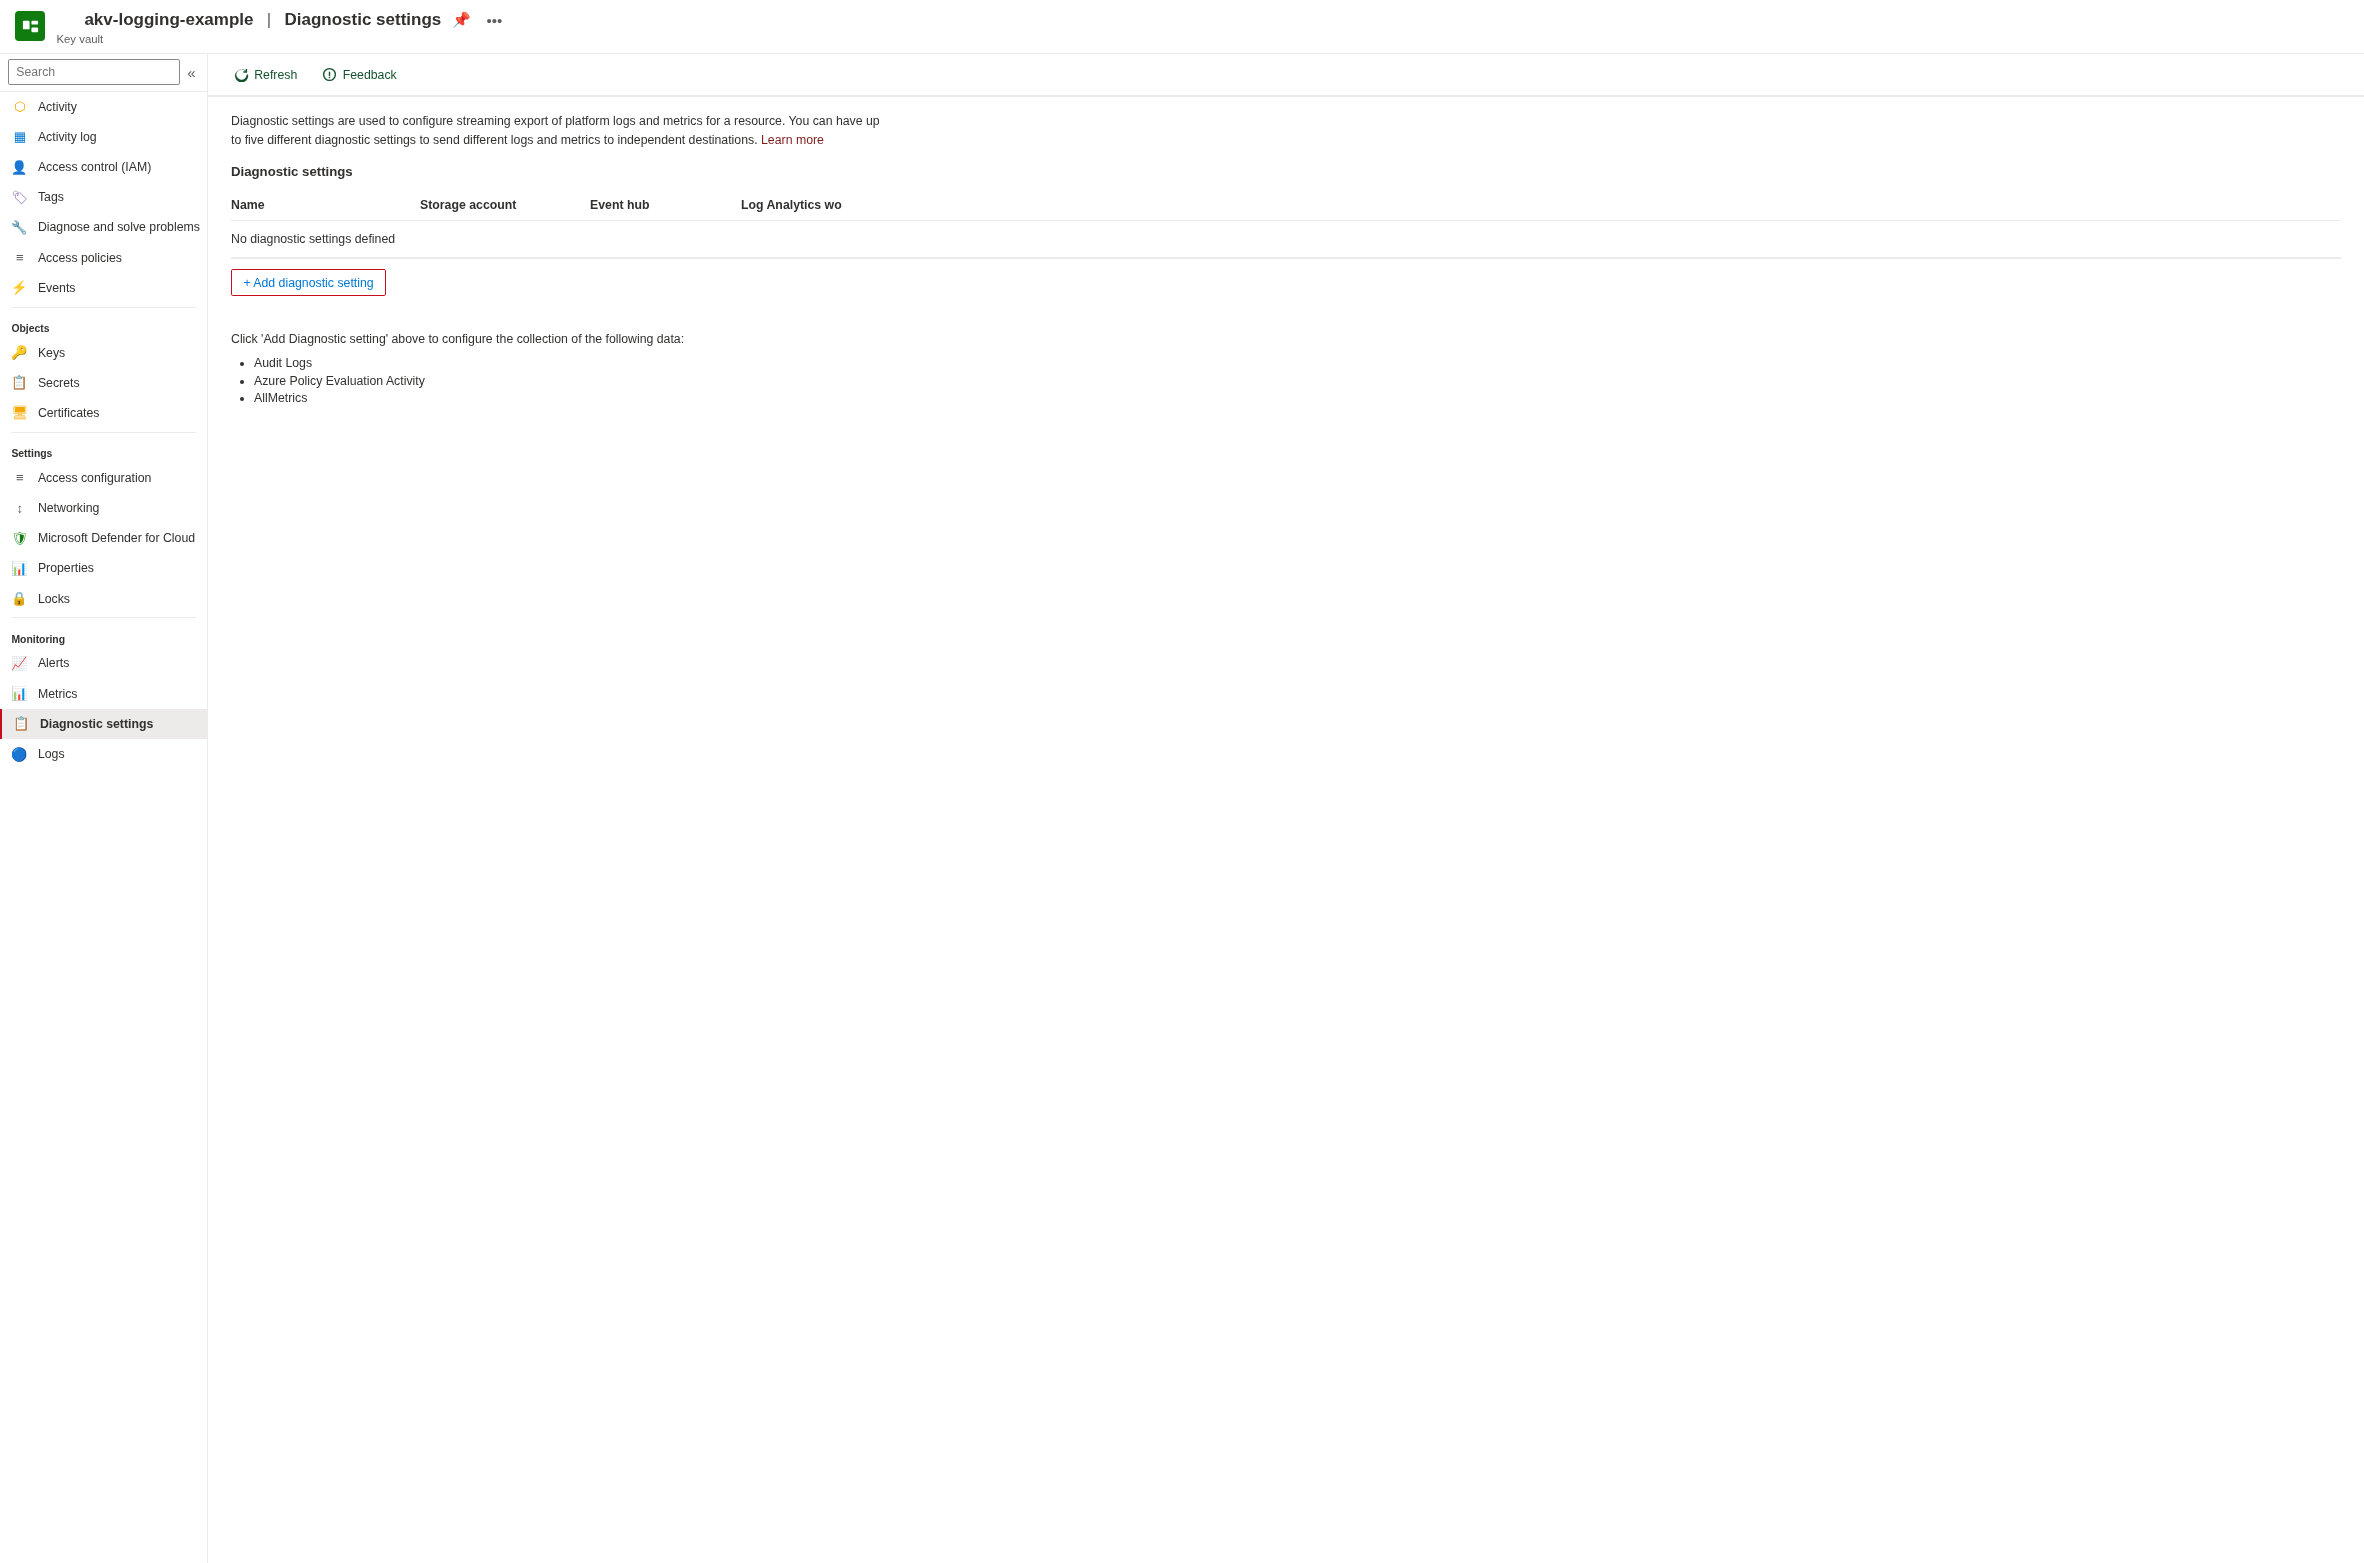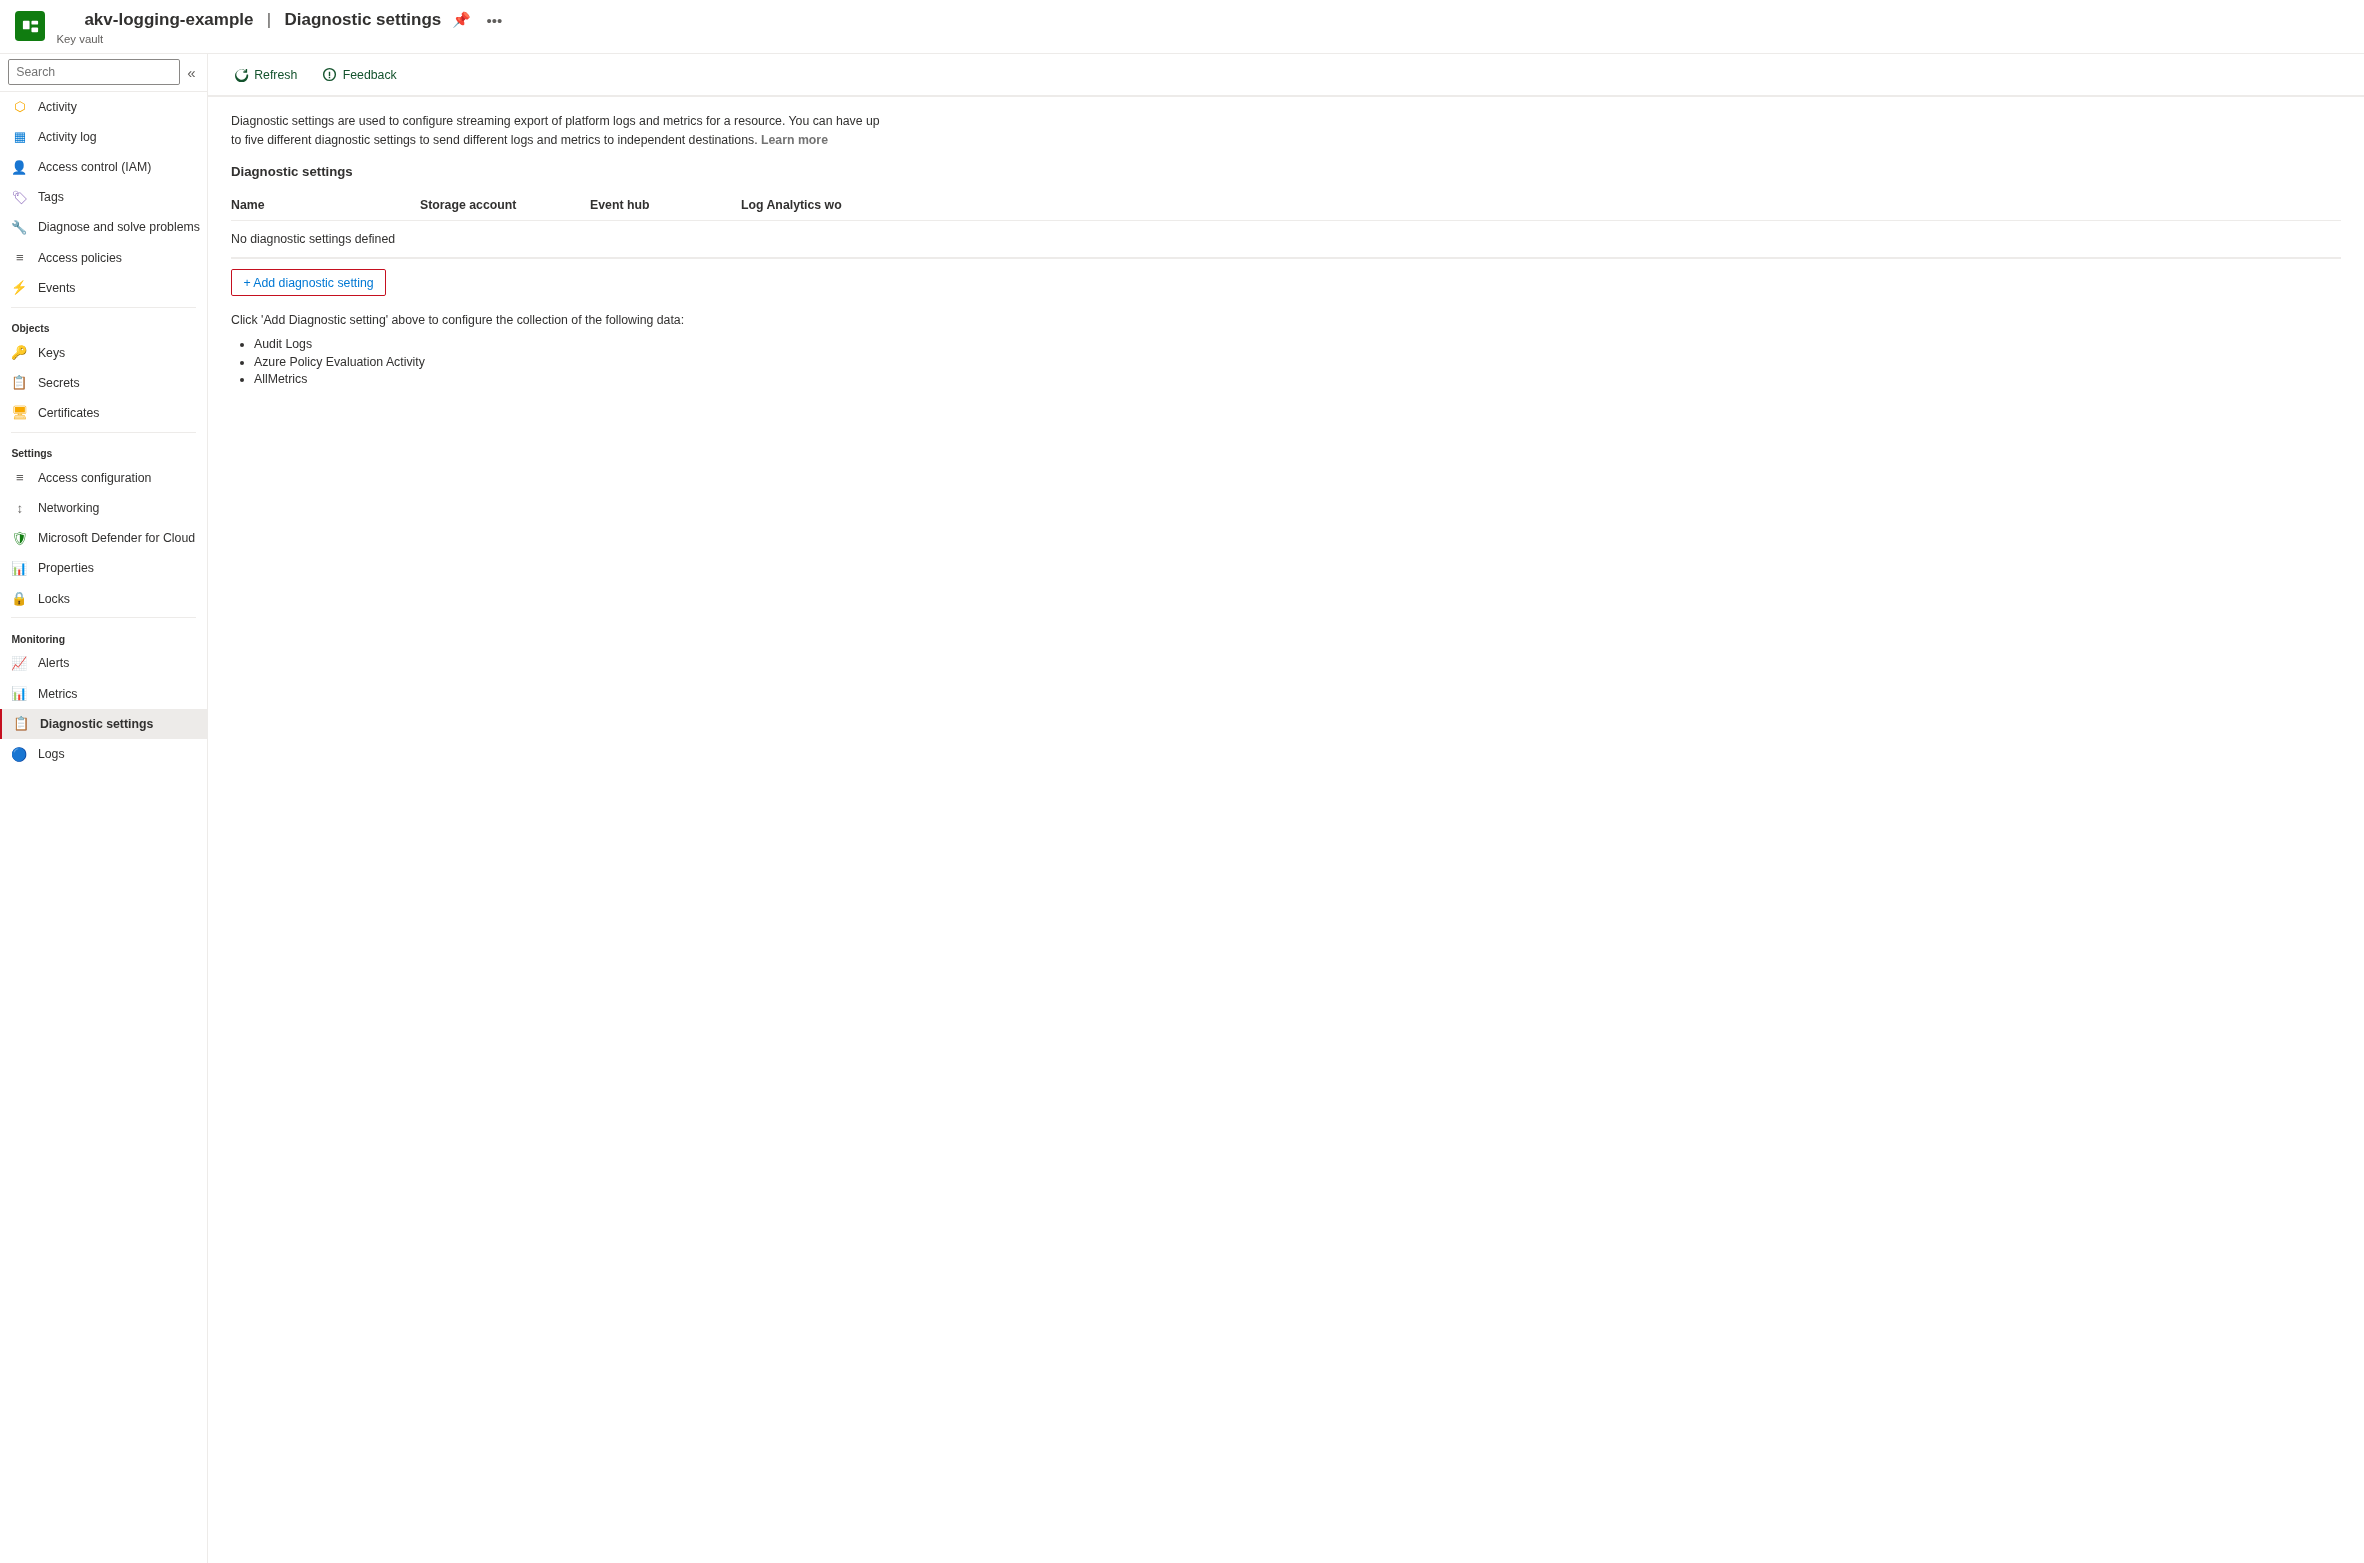--- a/index.html
+++ b/index.html
@@ -30,33 +30,33 @@
     .nav-item .nav-icon { width: 17px; height: 17px; display: flex; align-items: center; justify-content: center; flex-shrink: 0; font-size: 13.2px; }
 
     
     .main { flex: 1; overflow-y: auto; background: #fff; }
     .toolbar { display: flex; align-items: center; padding: 7.6px 15px; gap: 3.8px; border-bottom: 0.9px solid #edebe9; }
     .toolbar-btn { display: flex; align-items: center; gap: 5.7px; padding: 4.7px 9.5px; background: none; border: 0.9px solid transparent; cursor: pointer; font-size: 12.3px; color: #14532d; border-radius: 1.9px; }
     .toolbar-btn svg { width: 15px; height: 15px; }
 
     .content { padding: 15px 23px; }
     .description { font-size: 12.3px; color: #323130; max-width: 662px; margin-bottom: 15px; line-height: 1.5; }
-    .learn-more { color: #737373; text-decoration: none; font-weight: bold; }
+    .learn-more { color: #7f1d1d; text-decoration: none; }
 
     .section-title { font-size: 13.2px; font-weight: 600; margin-bottom: 11.4px; }
 
     .table-container { width: 100%; }
     .table-header { display: grid; grid-template-columns: 189px 170px 151px 189px; padding: 7.6px 0; border-bottom: 1.9px solid #edebe9; }
     .table-header-cell { font-size: 12.3px; font-weight: 600; color: #323130; }
     .table-empty { padding: 11.4px 0; font-size: 12.3px; color: #323130; border-bottom: 0.9px solid #edebe9; }
     .table-divider { height: 0.9px; background: #edebe9; }
 
     .add-setting-btn { display: inline-flex; align-items: center; gap: 3.8px; margin-top: 9.5px; padding: 5.7px 11.4px; background: #fff; border: 1.9px solid #c50f1f; color: #0078d4; cursor: pointer; font-size: 12.3px; border-radius: 1.9px; }
 
-    .collection-info { margin-top: 17px; font-size: 12.3px; color: #323130; }
+    .collection-info { margin-top: 36px; font-size: 12.3px; color: #323130; }
     .bullet-list { list-style: disc; padding-left: 23px; margin-top: 7.6px; }
     .bullet-list li { padding: 1.9px 0; font-size: 12.3px; }
 
     
     ::-webkit-scrollbar { width: 5.7px; }
     ::-webkit-scrollbar-track { background: #f3f2f1; }
     ::-webkit-scrollbar-thumb { background: #c8c6c4; border-radius: 2.8px; }
   </style>
 </head>
 <body>

